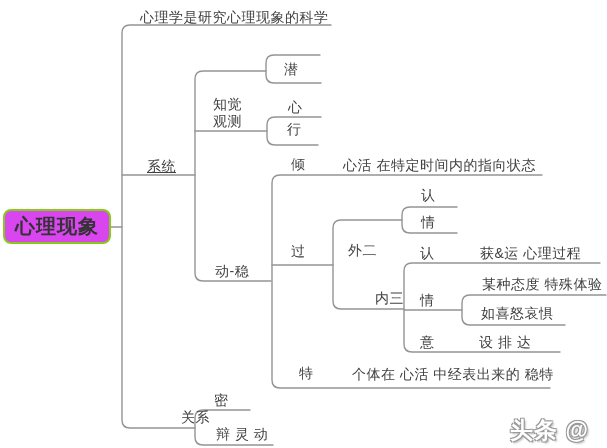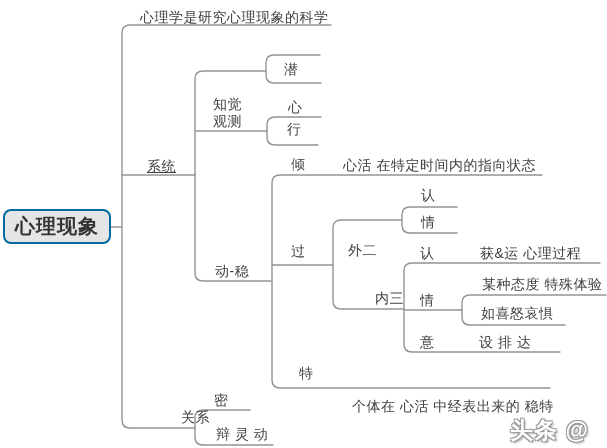--- a/index.html
+++ b/index.html
@@ -17,23 +17,23 @@
     font-size:14px;
     line-height:16px;
     color:#414141;
     white-space:nowrap;
     letter-spacing:0.5px;
   }
   .root-box {
     position:absolute;
     left:3px; top:209px;
     width:104px; height:31px;
-    border:2px solid #0369a1;
+    border:2px solid #84cc16;
     border-radius:8px;
-    background:#e5e5e5;
+    background:#d946ef;
     display:flex; align-items:center; justify-content:center;
     font-size:20px; font-weight:bold; color:#333333;
     letter-spacing:1px;
   }
   .watermark {
     position:absolute;
     left:510px; top:415px;
     font-size:23px; font-weight:bold;
     color:#ffffff; letter-spacing:1px;
     text-shadow:
@@ -96,20 +96,20 @@
       <div class="label" style="left: 421px; top: 214px;">情</div>
       <div class="label" style="left: 348px; top: 290px; margin-left: 27px;">内三</div>
       <div class="label" style="left: 420px; top: 245px;">认</div>
       <div class="label" style="left: 480px; top: 245px;">获&amp;运 心理过程</div>
       <div class="label" style="left: 420px; top: 292px;">情</div>
       <div class="label" style="left: 482px; top: 276px;">某种态度 特殊体验</div>
       <div class="label" style="left: 481px; top: 305px; text-align: center;">如喜怒哀惧</div>
       <div class="label" style="left: 420px; top: 334px;">意</div>
       <div class="label" style="left: 479px; top: 334px;">设 排 达</div>
       <div class="label" style="left: 299px; top: 365px;">特</div>
-      <div class="label" style="left: 352px; top: 366px; margin-top: 32px;">个体在 心活 中经表出来的 稳特</div>
+      <div class="label" style="left: 352px; top: 366px;">个体在 心活 中经表出来的 稳特</div>
       <div class="label" style="left: 144px; top: 409px; margin-left: 37px;">关系</div>
       <div class="label" style="left: 214px; top: 392px;">密</div>
       <div class="label" style="left: 216px; top: 426px;">辩 灵 动</div>
     </div>
 
   <div class="watermark">头条 @研呗</div>
 </div>
 
 </body></html>

